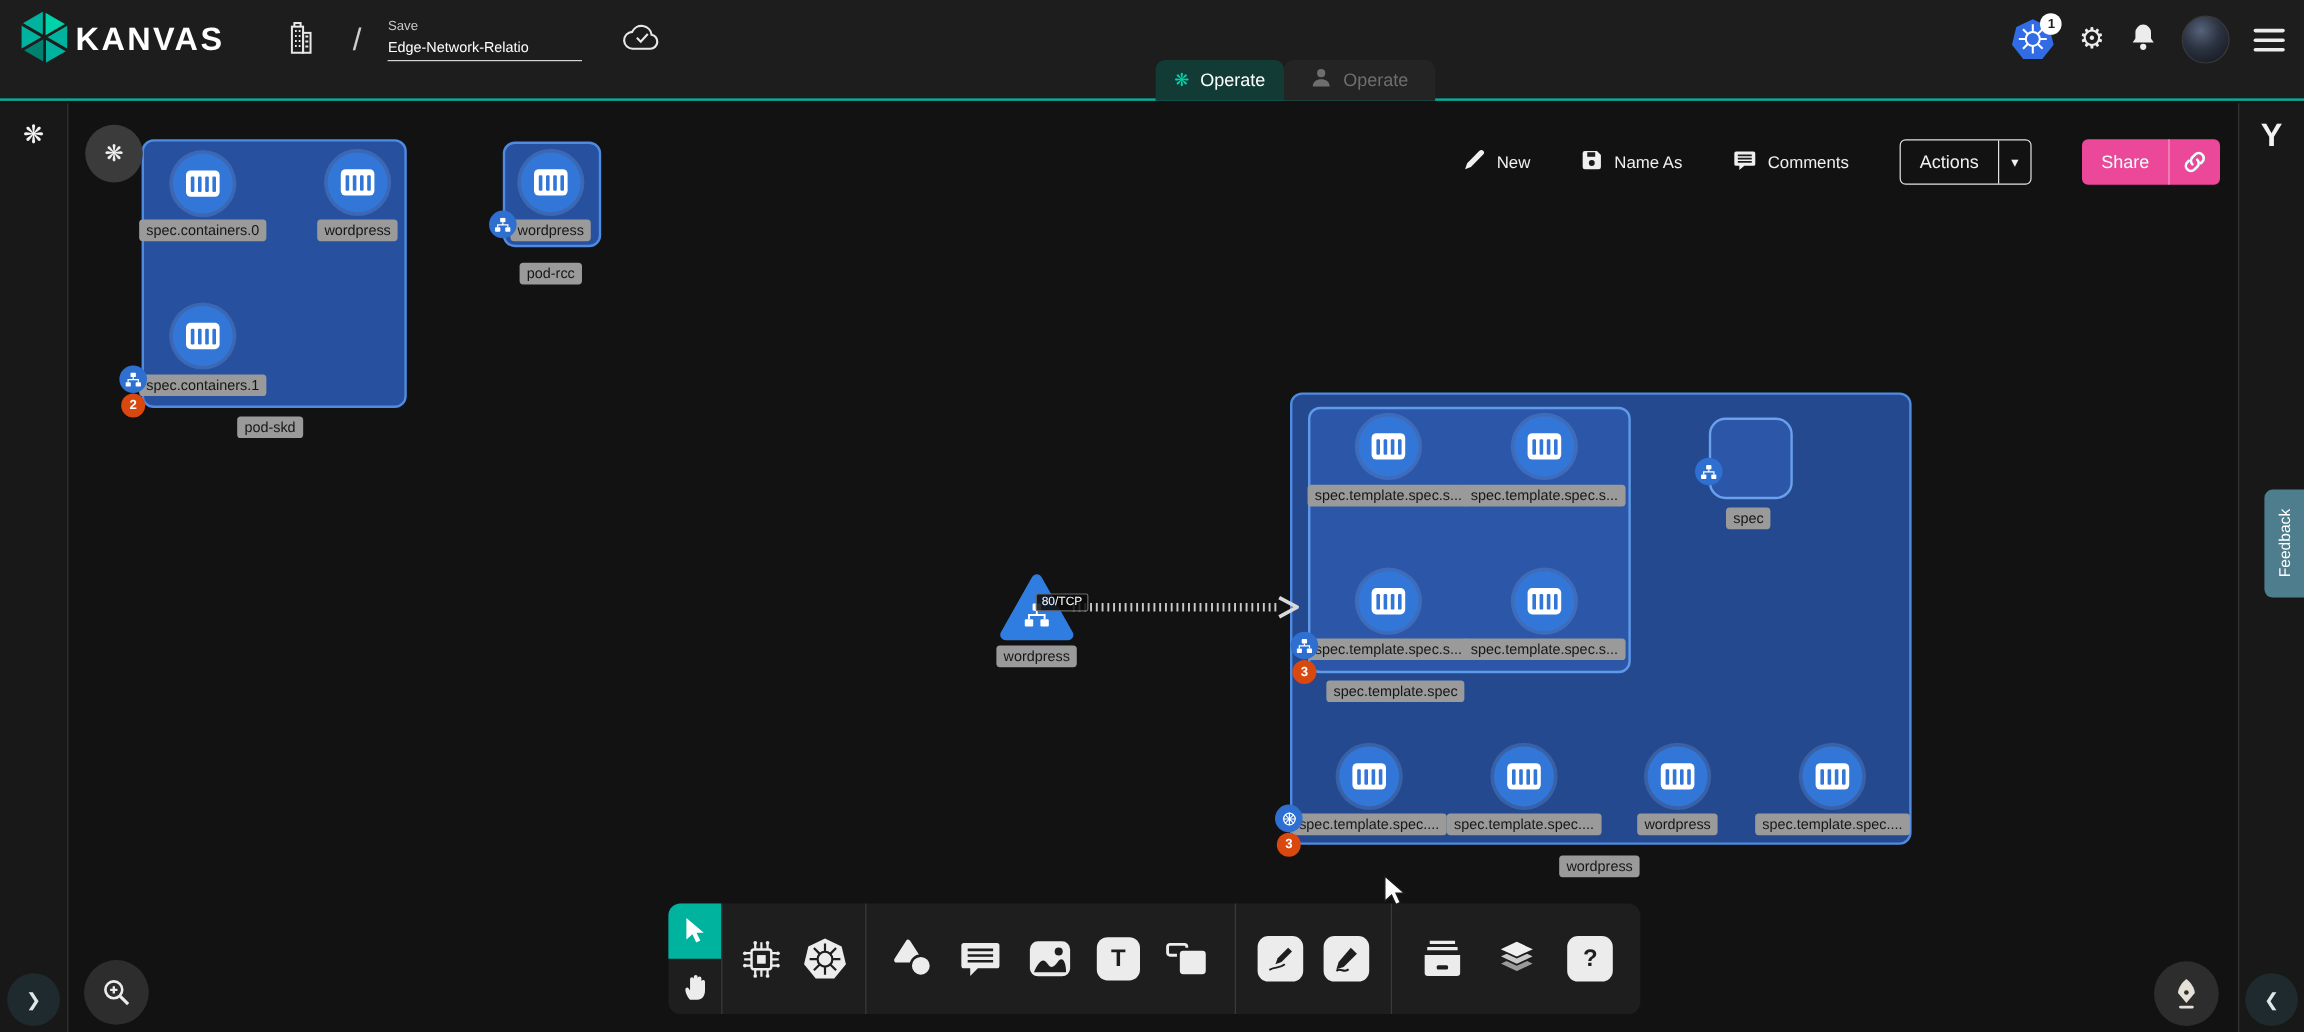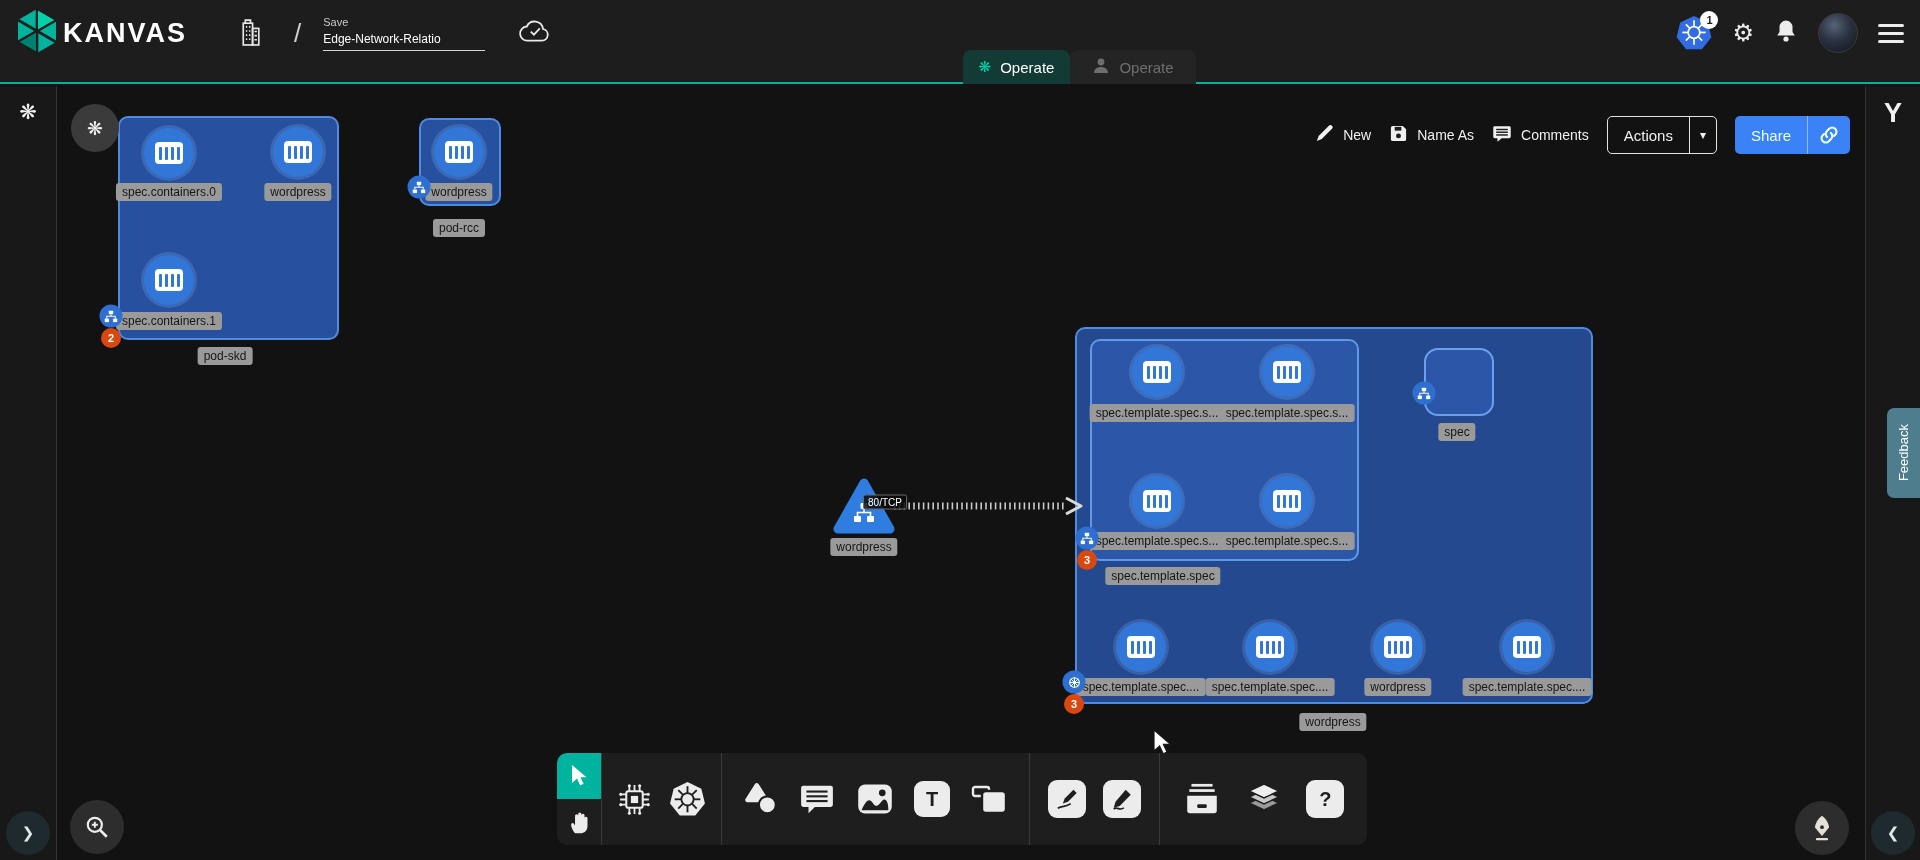--- a/index.html
+++ b/index.html
@@ -40,26 +40,26 @@
   #rail-left { left:0; width:57px; border-right:1px solid #333; }
   #rail-right { right:0; width:55px; border-left:1px solid #333; }
   .rail-ico { position:absolute; left:50%; transform:translateX(-50%); color:#f2f2f2; }
   .chev-btn { position:absolute; width:44px; height:44px; border-radius:50%; background:#1e2a2d;
     display:flex; align-items:center; justify-content:center; color:#dfe8e8; font-size:15px; cursor:pointer; }
   #feedback-tab { position:absolute; right:0; top:322px; width:33px; height:90px; background:#4e7e8e;
     border-radius:7px 0 0 7px; display:flex; align-items:center; justify-content:center; cursor:pointer; }
   #feedback-tab span { writing-mode:vertical-rl; transform:rotate(180deg); font-size:13px; color:#fff; }
 
   
-  #design-toolbar { position:absolute; top:116px; right:70px; display:flex; gap:18px; z-index:35; }
+  #design-toolbar { position:absolute; top:116px; right:70px; display:flex; gap:42px; z-index:35; }
   .dt-btn { display:flex; align-items:center; gap:9px; font-size:14px; color:#f0f0f0; cursor:pointer; }
   .actions-btn { display:flex; align-items:stretch; border:1px solid #e3e3e3; border-radius:5px; height:38px; cursor:pointer; }
   .actions-main { display:flex; align-items:center; padding:0 16px; font-size:15px; color:#f0f0f0; }
   .actions-caret { display:flex; align-items:center; padding:0 10px; border-left:1px solid #e3e3e3; color:#f0f0f0; font-size:12px; }
-  .share-btn { display:flex; align-items:stretch; background:#3b82f6; border-radius:5px; height:38px; cursor:pointer; }
+  .share-btn { display:flex; align-items:stretch; background:#ec4899; border-radius:5px; height:38px; cursor:pointer; }
   .share-main { display:flex; align-items:center; padding:0 16px; font-size:15px; color:#eafffb; }
   .share-link { display:flex; align-items:center; padding:0 10px; border-left:1px solid rgba(255,255,255,.45); }
 
   
   #stage { position:absolute; inset:0; z-index:10; }
   .kgroup { position:absolute; border:2px solid #4f8be0; border-radius:10px; }
   .chip { position:absolute; transform:translate(-50%,-50%); background:#9a9a9a; color:#161616;
     font-size:12px; padding:2px 6px; border-radius:3px; white-space:nowrap; z-index:6; }
   .ncircle { position:absolute; width:50px; height:50px; border-radius:50%; background:#3277d8;
     transform:translate(-50%,-50%); display:flex; align-items:center; justify-content:center;

